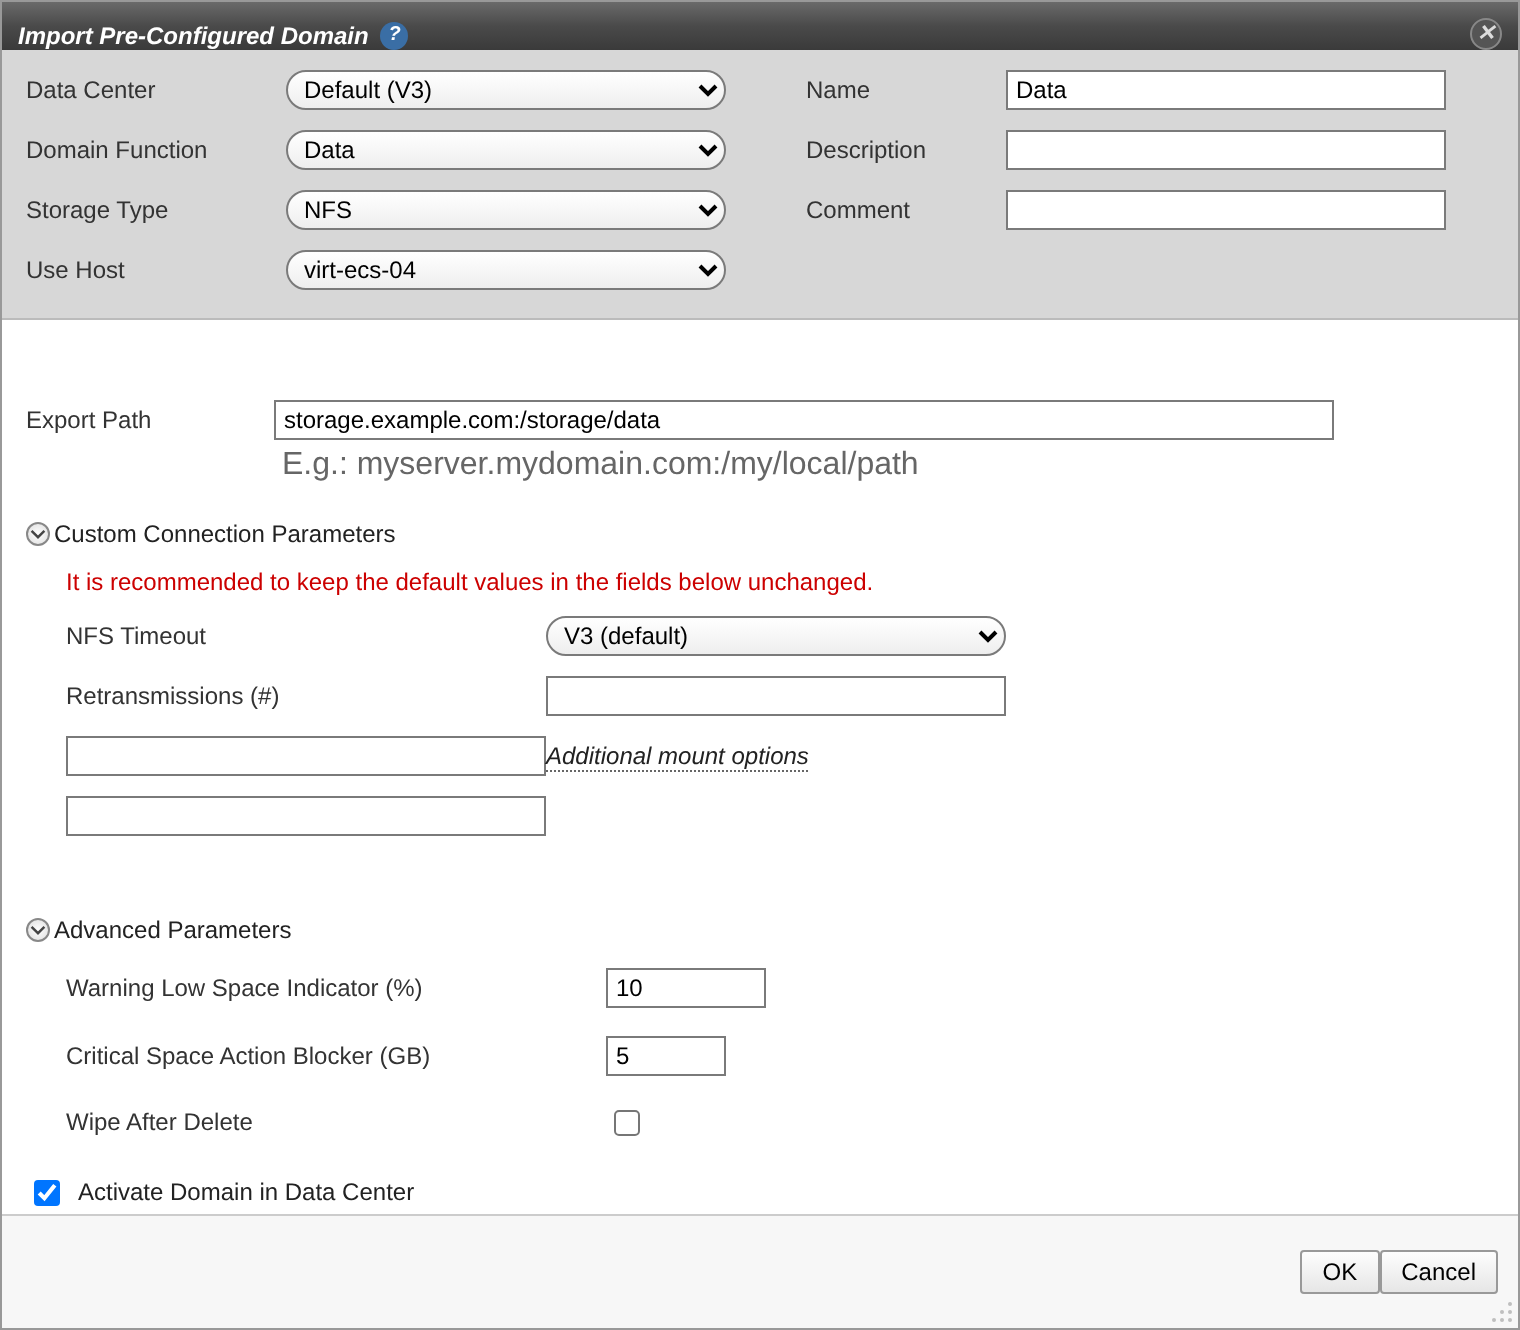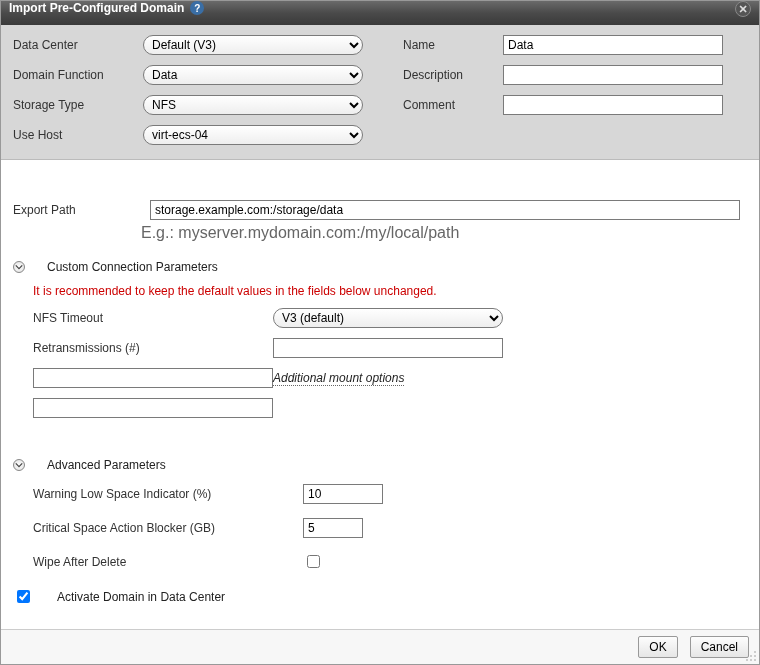--- a/index.html
+++ b/index.html
@@ -16,24 +16,25 @@
     border: 1px solid #999;
     position: relative;
     display: flex;
     flex-direction: column;
   }
   .titlebar {
     height: 24px;
     background: linear-gradient(to bottom, #6a6a6a 0%, #4a4a4a 50%, #3a3a3a 100%);
     color: #fff;
     display: flex;
-    align-items: flex-start;
+    align-items: flex-end;
     padding: 0 8px;
     font-weight: bold;
     font-size: 12px;
+    font-style: italic;
   }
   .titlebar .title { flex: 0 0 auto; }
   .titlebar .help-icon {
     display: inline-flex;
     align-items: center;
     justify-content: center;
     width: 14px; height: 14px;
     margin-left: 6px;
     border-radius: 50%;
     background: #3a6ea5;
@@ -80,36 +81,36 @@
   }
   .body-pane {
     flex: 1 1 auto;
     padding: 14px 12px 10px 12px;
     overflow: auto;
   }
   .export-row {
     display: grid;
     grid-template-columns: 120px 1fr;
     align-items: center;
-    column-gap: 17px;
+    column-gap: 4px;
     margin-top: 26px;
   }
-  .export-row input { width: 590px; }
+  .export-row input { width: 530px; }
   .hint {
     color: #666;
     margin: 4px 0 0 128px;
     font-size: 16px;
   }
   .section {
     margin-top: 18px;
   }
   .section-header {
     display: flex;
     align-items: center;
-    gap: 22px;
+    gap: 2px;
     cursor: pointer;
     user-select: none;
   }
   .expander {
     width: 12px; height: 12px;
     border: 1px solid #888;
     border-radius: 50%;
     display: inline-flex;
     align-items: center;
     justify-content: center;
@@ -136,28 +137,28 @@
   }
   .dotted {
     border-bottom: 1px dotted #666;
     display: inline;
     font-style: italic;
   }
   .activate-row {
     margin-top: 16px;
     display: flex;
     align-items: center;
-    gap: 24px;
+    gap: 6px;
   }
   .button-bar {
     border-top: 1px solid #ccc;
-    padding: 6px 10px;
+    padding: 17px 10px;
     display: flex;
     justify-content: flex-end;
-    gap: 12px;
+    gap: 0;
     background: #f7f7f7;
   }
   .btn {
     font-family: inherit;
     font-size: 12px;
     padding: 2px 10px;
     height: 22px;
     background: linear-gradient(to bottom, #fdfdfd, #e6e6e6);
     border: 1px solid #999;
     border-radius: 2px;

